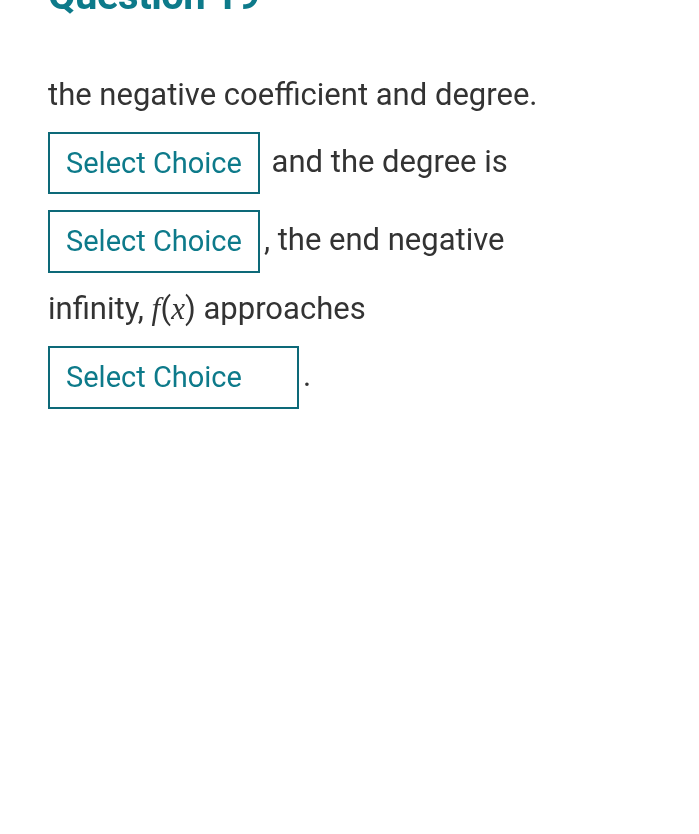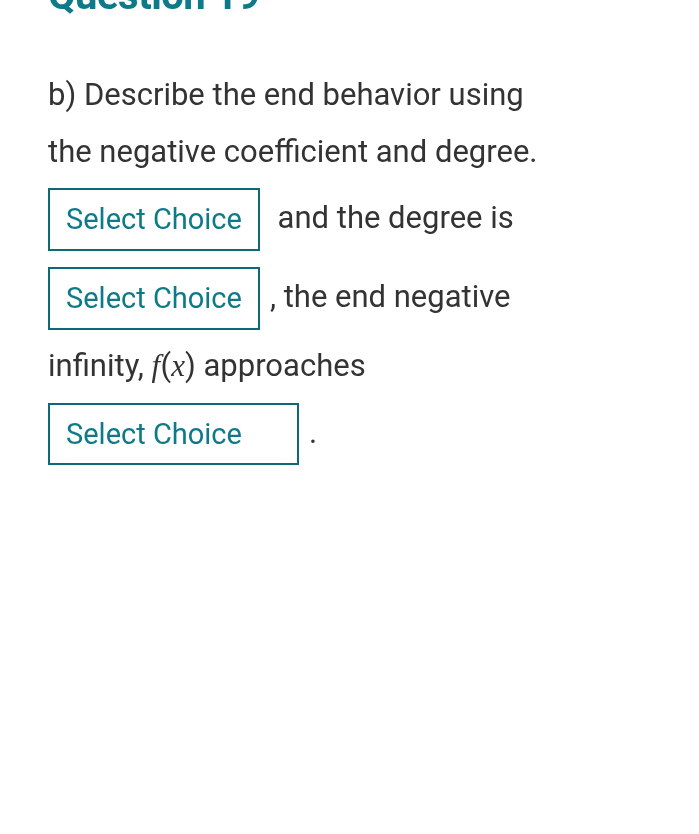--- a/index.html
+++ b/index.html
@@ -29,21 +29,21 @@
       font-weight: 400;
       line-height: 1.7;
     }
     .select-choice {
       display: inline-block;
       border: 2px solid #0d6978;
       color: #0d7a8a;
       font-size: 29px;
       font-weight: 400;
       padding: 12px 16px;
-      margin: 6px 10px 6px 0;
+      margin: 6px 4px 6px 0;
       vertical-align: middle;
       background: #ffffff;
       cursor: pointer;
       line-height: 1.2;
     }
     .select-choice.wide {
       padding-right: 55px;
     }
     .italic-x {
       font-style: italic;
@@ -58,24 +58,20 @@
       margin-top: 4px;
     }
   </style>
 </head>
 <body>
 
 <h1 class="question-title">Question 19</h1>
 
 <div class="question-body">
   <div class="text-line">
-    <span>b)</span>
-    <span>Describe the end behavior using</span>
-  </div>
-  <div class="text-line">
     <span>the negative coefficient and degree.</span>
   </div>
   <div class="text-line">
     <span class="select-choice">Select Choice</span>
     <span>and the degree is</span>
   </div>
   <div class="text-line">
     <span class="select-choice">Select Choice</span><span>, the end negative</span>
   </div>
   <div class="text-line">

